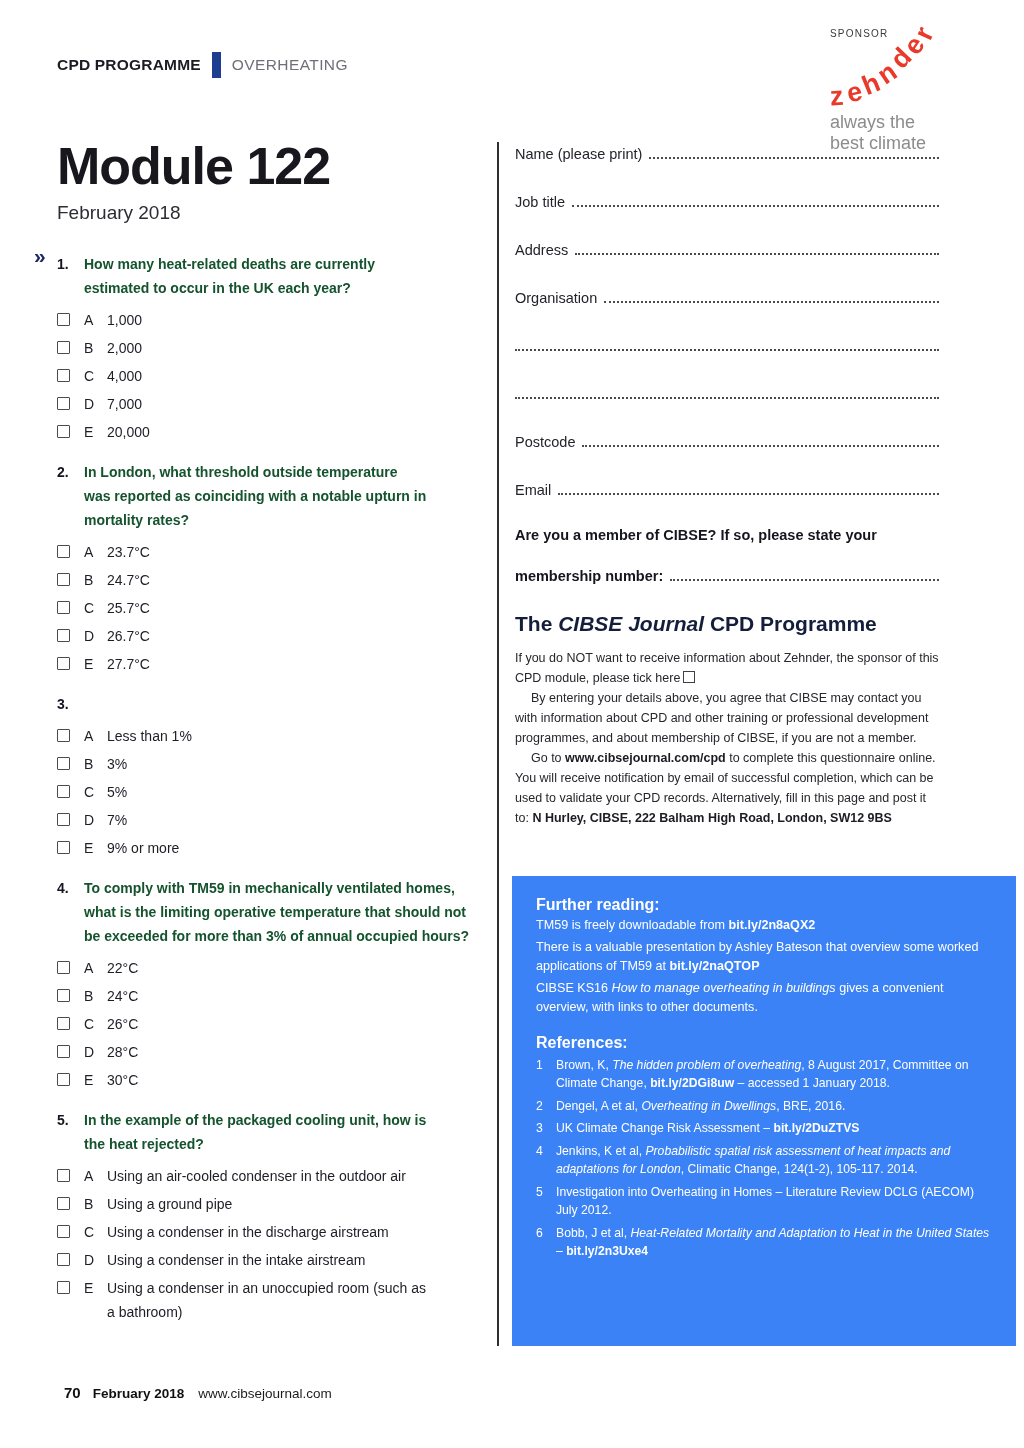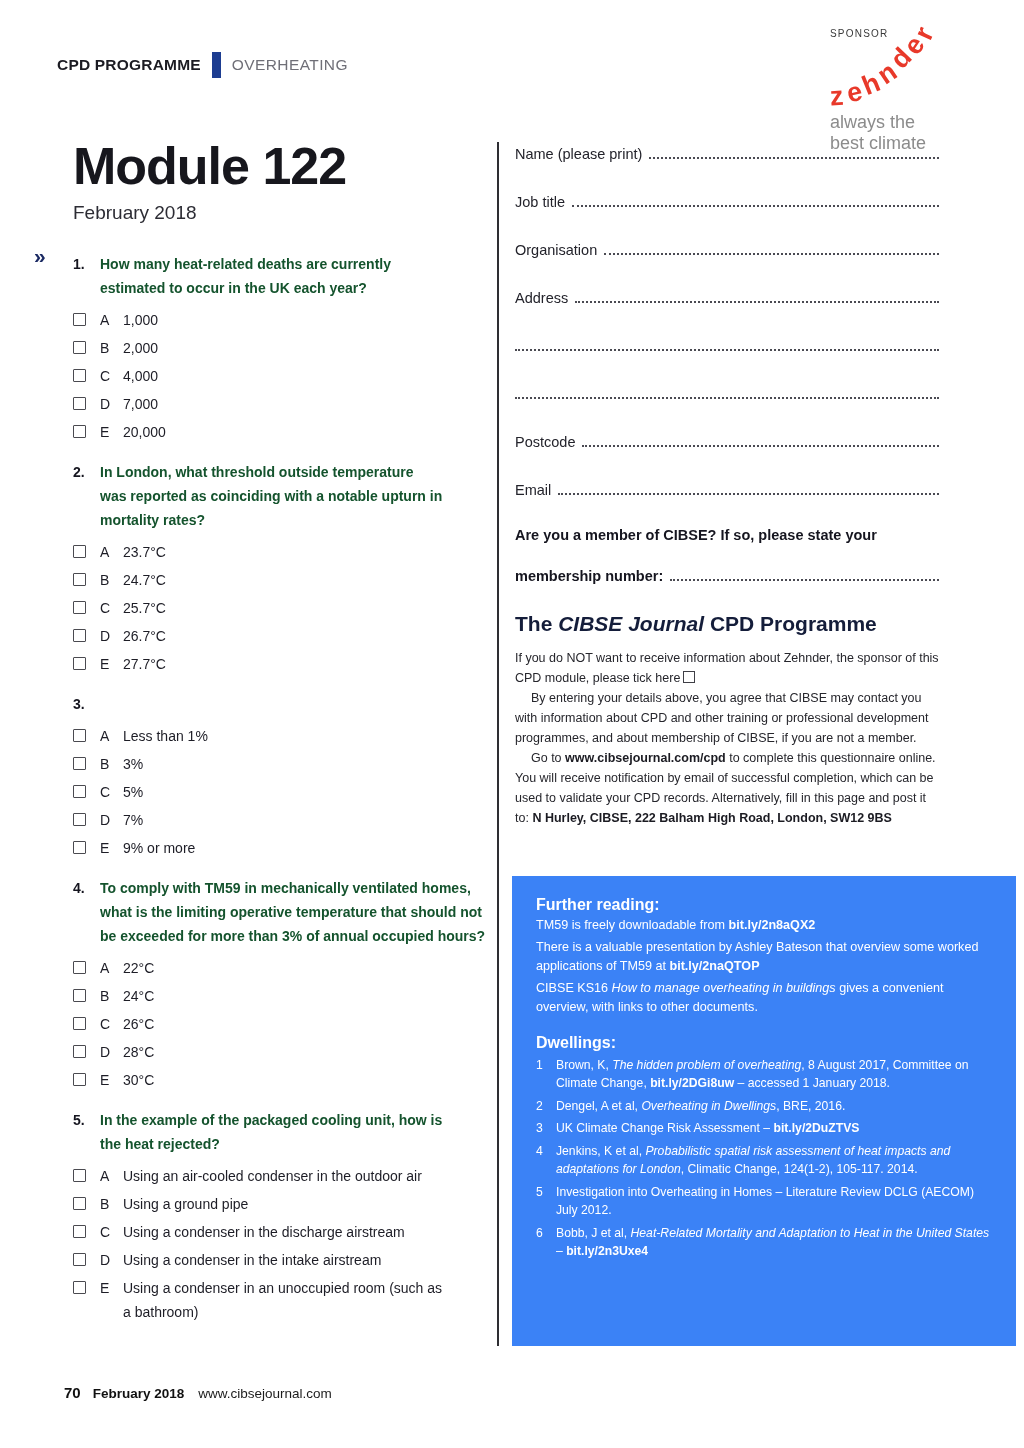--- a/index.html
+++ b/index.html
@@ -21,21 +21,21 @@
   .z2{left:17px;top:34px;transform:rotate(-12deg);}
   .z3{left:33px;top:26px;transform:rotate(-22deg);}
   .z4{left:49px;top:15px;transform:rotate(-34deg);}
   .z5{left:63px;top:0px;transform:rotate(-46deg);}
   .z6{left:77px;top:-13px;transform:rotate(-57deg);}
   .z7{left:89px;top:-25px;transform:rotate(-66deg);}
   .tagline { font-size:18px; line-height:21px; color:#8c8c8c; margin-top:9px; }
 
   
   .chevron { position:absolute; left:34px; top:244px; font-size:21px; font-weight:bold; color:#1b2a63; }
-  .leftcol { position:absolute; left:57px; top:140px; width:424px;margin-left:16px; }
+  .leftcol { position:absolute; left:57px; top:140px; width:424px; }
   .title { font-size:52px; line-height:1; font-weight:bold; letter-spacing:-1px; color:#17171d; }
   .date { font-size:19px; color:#2c2c34; margin-top:10px; }
   .questions { margin-top:28px; }
   .q { display:grid; grid-template-columns:27px 1fr; margin-bottom:12px; }
   .qnum { font-size:14px; line-height:24px; font-weight:bold; color:#15151f; }
   .qline { font-size:14px; line-height:24px; font-weight:bold; color:#14532d; white-space:nowrap; }
   .opts { grid-column:1 / -1; margin-top:8px; }
   .opt { display:flex; align-items:flex-start; min-height:28px; }
   .box { width:13px; height:13px; flex:0 0 13px; border:1.5px solid #4a4a50; border-radius:1px; margin-top:5px; background:#fff; }
   .letter { margin-left:14px; width:23px; flex:0 0 23px; font-size:14px; line-height:24px; color:#1d1d26; }
@@ -297,25 +297,25 @@
   <div class="rightcol">
     <div class="frow">
         <span class="flabel">Name (please print)</span>
         <span class="dots"></span>
       </div>
     <div class="frow">
         <span class="flabel">Job title</span>
         <span class="dots"></span>
       </div>
     <div class="frow">
+        <span class="flabel">Address</span>
+        <span class="dots"></span>
+      </div>
+    <div class="frow">
         <span class="flabel">Organisation</span>
-        <span class="dots"></span>
-      </div>
-    <div class="frow">
-        <span class="flabel">Address</span>
         <span class="dots"></span>
       </div>
     <div class="frow blank">
         <span class="dots"></span>
       </div>
     <div class="frow blank">
         <span class="dots"></span>
       </div>
     <div class="frow">
         <span class="flabel">Postcode</span>
@@ -339,21 +339,21 @@
       <p class="indent"><span>Go to </span><b>www.cibsejournal.com/cpd</b><span> to complete this questionnaire online. You will receive notification by email of successful completion, which can be used to validate your CPD records. Alternatively, fill in this page and post it to: </span><b>N Hurley, CIBSE, 222 Balham High Road, London, SW12 9BS</b></p>
     </div>
   </div>
 
   <div class="bluebox">
     <div class="fr-head">Further reading:</div>
     <div class="fr-line"><span>TM59 is freely downloadable from </span><i></i><b>bit.ly/2n8aQX2</b><span></span></div>
     <div class="fr-line"><span>There is a valuable presentation by Ashley Bateson that overview some worked applications of TM59 at </span><i></i><b>bit.ly/2naQTOP</b><span></span></div>
     <div class="fr-line"><span>CIBSE KS16 </span><i>How to manage overheating in buildings</i><b></b><span> gives a convenient overview, with links to other documents.</span></div>
 
-    <div class="refs-head">Dwellings:</div>
+    <div class="refs-head">References:</div>
     <div class="ref">
         <span class="rnum">1</span>
         <span class="rtext"><span>Brown, K, </span><i>The hidden problem of overheating</i><span>, 8 August 2017, Committee on Climate Change, </span><b>bit.ly/2DGi8uw</b><span> – accessed 1 January 2018.</span></span>
       </div>
     <div class="ref">
         <span class="rnum">2</span>
         <span class="rtext"><span>Dengel, A et al, </span><i>Overheating in Dwellings</i><span>, BRE, 2016.</span><b></b><span></span></span>
       </div>
     <div class="ref">
         <span class="rnum">3</span>

